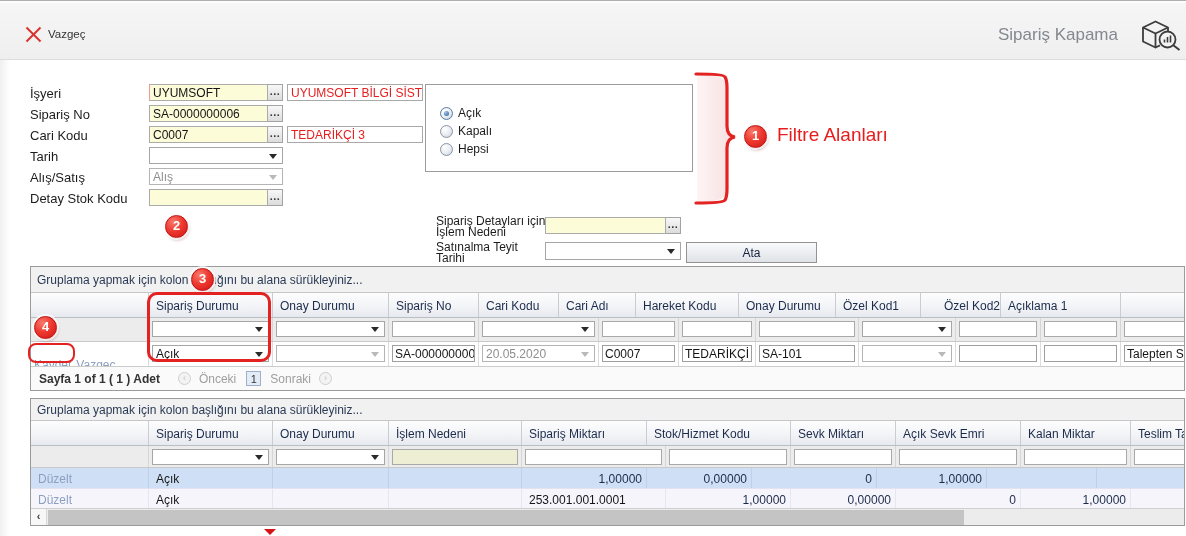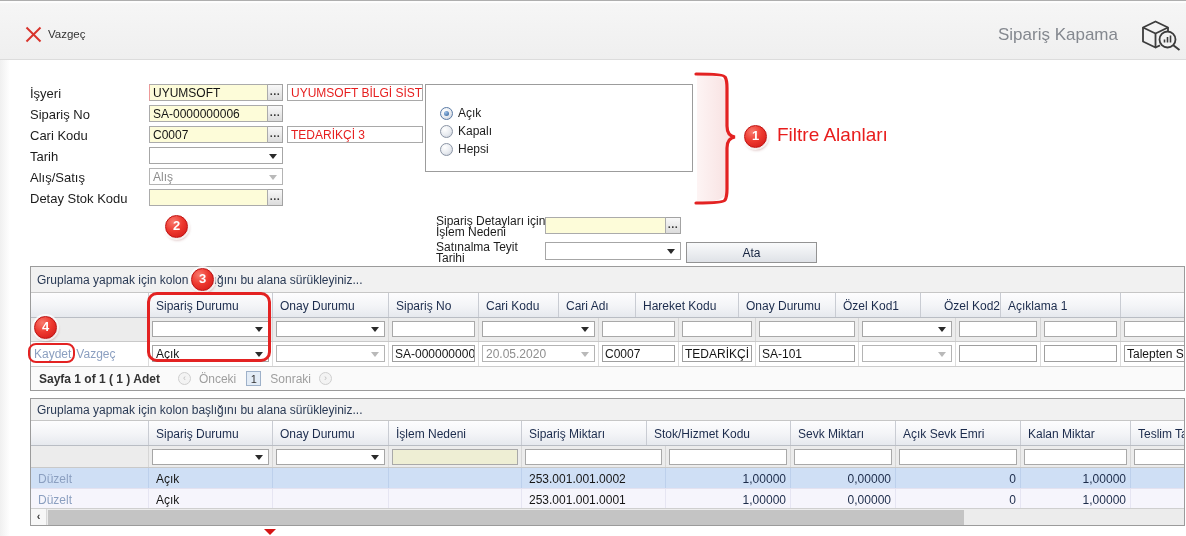--- a/index.html
+++ b/index.html
@@ -261,21 +261,21 @@
             <div class="finp"></div>
           </div>
           <div class="g-fcell" style="width: 80px;">
             <div class="finp"></div>
           </div>
           <div class="g-fcell" style="width: 120px;">
             <div class="finp"></div>
           </div>
         </div>
         <div class="g-drow" style="height: 24px;">
-          <div class="g-dcell" style="width: 118px; padding-top: 5px;"><span class="glink">Kaydet</span><span class="glink">Vazgeç</span></div>
+          <div class="g-dcell" style="width: 118px; padding-top: 16px;"><span class="glink">Kaydet</span><span class="glink">Vazgeç</span></div>
           <div class="g-dcell" style="width: 124px;">
             <div class="sel"><span>Açık</span><span class="arr"></span></div>
           </div>
           <div class="g-dcell" style="width: 116px;">
             <div class="sel disabled"><span></span><span class="arr"></span></div>
           </div>
           <div class="g-dcell" style="width: 90px;">
             <div class="dinp">SA-0000000006</div>
           </div>
           <div class="g-dcell" style="width: 120px;">
@@ -357,21 +357,20 @@
           </div>
           <div class="g-fcell" style="width: 110px;">
             <div class="finp"></div>
           </div>
         </div>
         <div class="g-drow row-blue" style="height: 20px;">
           <div class="t-cell" style="width: 118px;"><span class="glink">Düzelt</span></div>
           <div class="t-cell" style="width: 124px;">Açık</div>
           <div class="t-cell" style="width: 116px;"></div>
           <div class="t-cell" style="width: 133px;"></div>
-          <div class="t-cell" style="width: 144px;">253.001.001.0002</div>
           <div class="t-cell num" style="width: 125px;">1,00000</div>
           <div class="t-cell num" style="width: 105px;">0,00000</div>
           <div class="t-cell num" style="width: 125px;">0</div>
           <div class="t-cell num" style="width: 110px;">1,00000</div>
           <div class="t-cell" style="width: 110px;"></div>
         </div>
         <div class="g-drow row-lav" style="height: 20px;">
           <div class="t-cell" style="width: 118px;"><span class="glink">Düzelt</span></div>
           <div class="t-cell" style="width: 124px;">Açık</div>
           <div class="t-cell" style="width: 116px;"></div>

